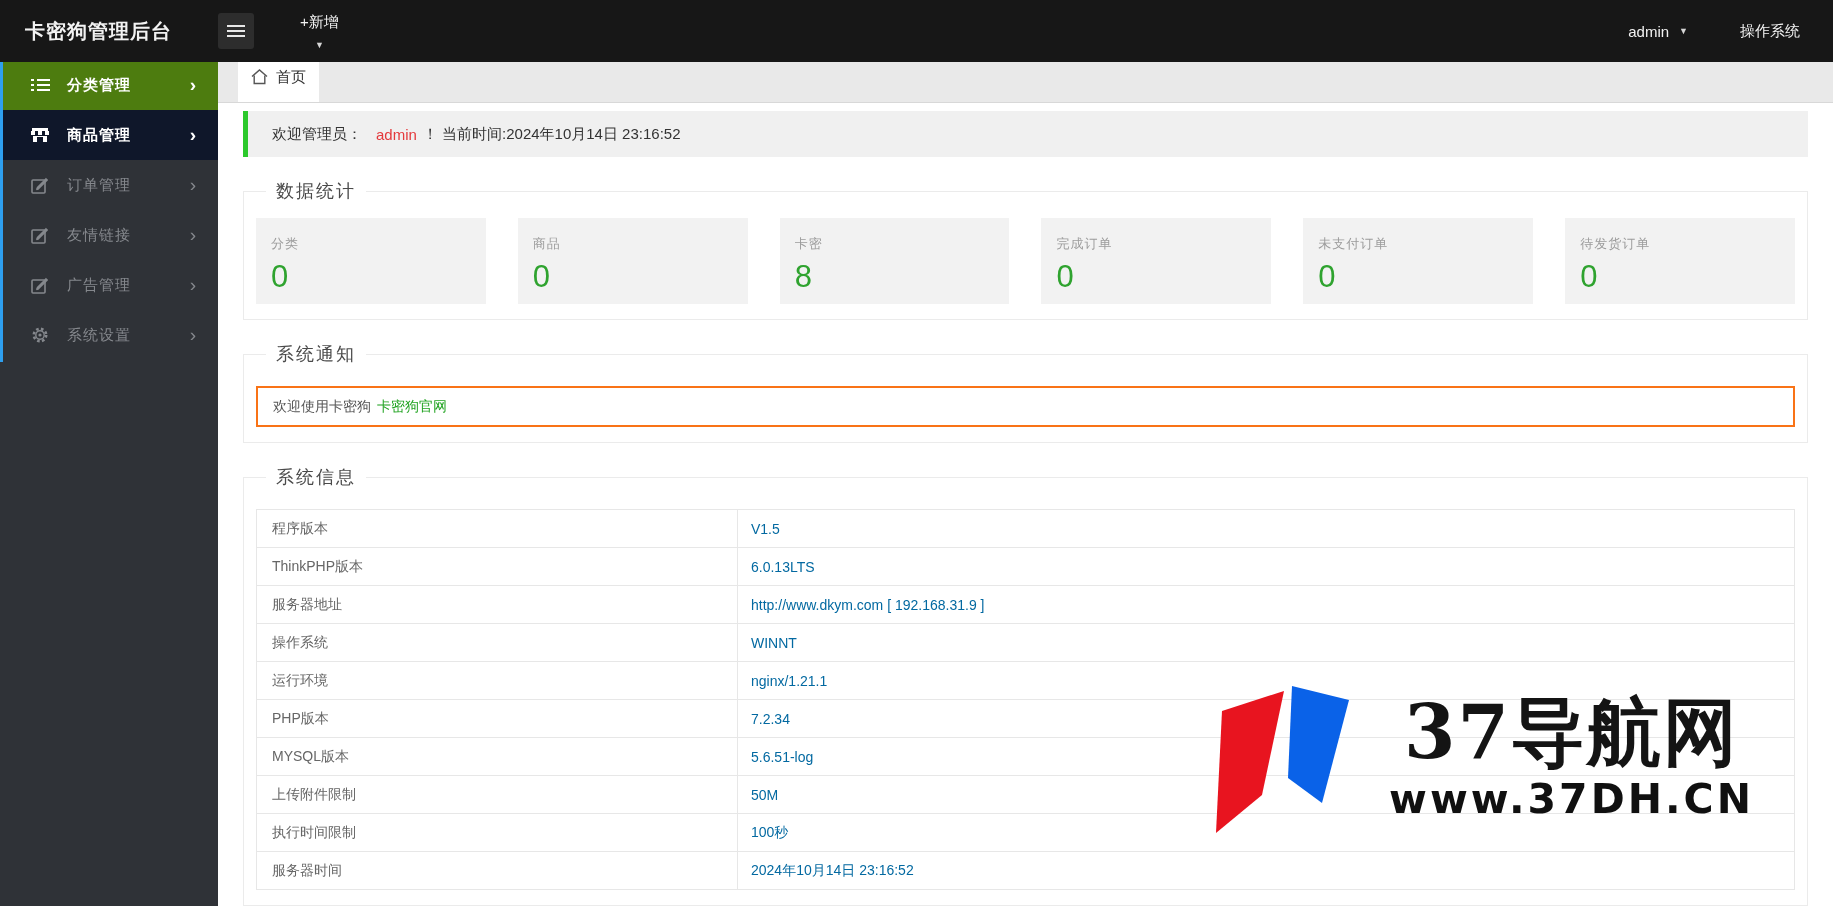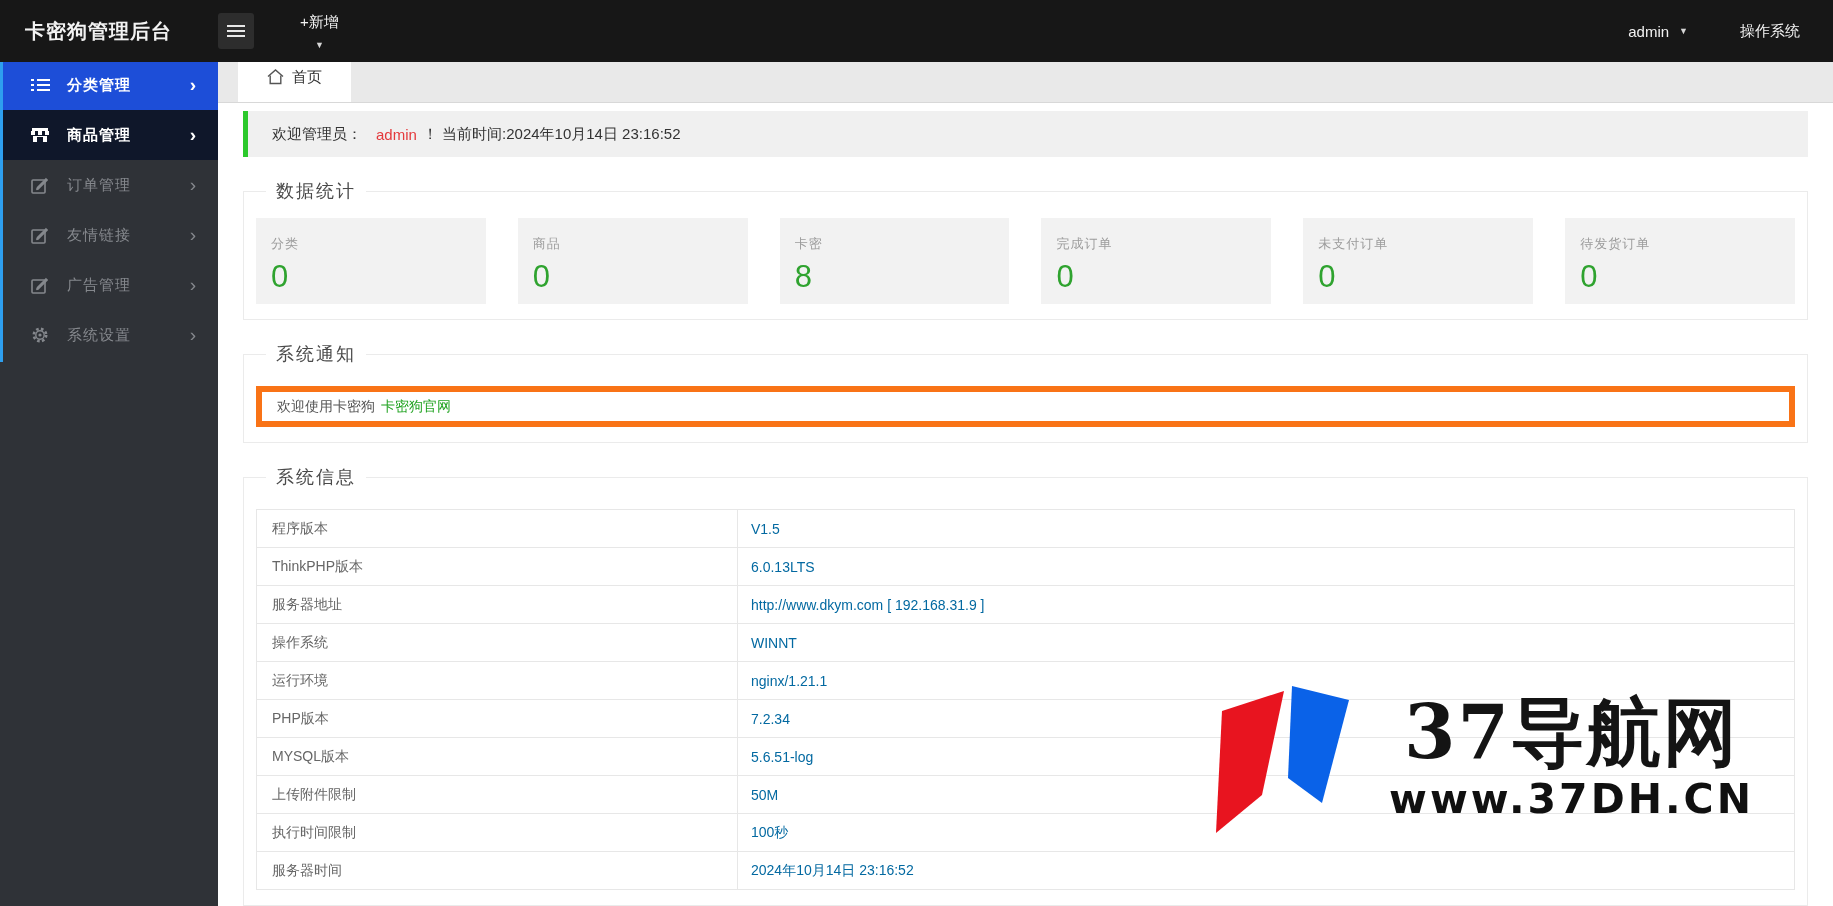--- a/index.html
+++ b/index.html
@@ -21,44 +21,44 @@
 
   
   .sidebar { position:absolute; top:51px; left:0; bottom:0; width:218px; background:#2f3237; z-index:20; }
   .scroll-accent { position:absolute; left:0; top:9px; width:3px; height:302px; background:#2e9fef; }
   .menu { padding-top:9px; }
   .menu-item { height:50px; display:flex; align-items:center; padding:0 22px 0 31px;
                color:#85888d; font-size:15px; cursor:pointer; }
   .menu-item .mi-icon { width:19px; height:18px; margin-right:17px; display:flex; align-items:center; }
   .menu-item .mi-label { flex:1; letter-spacing:1px; }
   .menu-item .chev { font-size:19px; line-height:1; margin-top:-2px; }
-  .menu-item.hovered { background:#1d4ed8; color:#ffffff; font-weight:bold; }
+  .menu-item.hovered { background:#4d7c0f; color:#ffffff; font-weight:bold; }
   .menu-item.active  { background:#0f172a; color:#ffffff; font-weight:bold; }
 
   
   .main { position:absolute; top:51px; left:218px; right:0; bottom:0; background:#fff; }
   .tabbar { height:52px; background:#e9e9e9; border-bottom:1px solid #d8d8d8;
             display:flex; align-items:flex-end; padding-left:20px; }
   .tab { height:50px; background:#fff; display:flex; align-items:center; gap:8px;
-         padding:0 29px; font-size:15px; color:#333; cursor:pointer; }
+         padding:0 13px; font-size:15px; color:#333; cursor:pointer; }
   .content { padding:8px 25px 0 25px; }
 
   .welcome { background:#f0f0f0; border-left:5px solid #2cc92c; height:46px;
              display:flex; align-items:center; padding-left:24px; font-size:15px; color:#333; }
   .welcome .red { color:#e4393c; margin:0 6px 0 14px; }
 
   fieldset { border:1px solid #ebebeb; padding:0 12px 15px 12px; margin-top:22px; }
   legend { font-size:18px; color:#4a4a4a; padding:0 10px; margin-left:10px; letter-spacing:2px; }
 
   .cards { display:flex; gap:32px; margin-top:15px; }
   .card { flex:1; height:86px; background:#f2f2f2; padding:17px 0 0 15px; }
   .card-label { font-size:13px; color:#9c9c9c; letter-spacing:1px; }
   .card-value { font-size:31px; color:#2fa32f; font-weight:300; margin-top:8px; line-height:1; }
 
-  .notice-box { margin-top:20px; border:6px solid #f97316; background:#fff; height:41px;
+  .notice-box { margin-top:20px; border:2px solid #f97316; background:#fff; height:41px;
                 display:flex; align-items:center; padding-left:15px; font-size:14px; color:#555; }
   .green-link { color:#21a321; text-decoration:none; margin-left:6px; cursor:pointer; }
 
   table.sysinfo { width:100%; border-collapse:collapse; margin-top:20px; table-layout:fixed; }
   table.sysinfo td { border:1px solid #e7e7e7; height:38px; font-size:14px; vertical-align:middle; }
   td.k { width:481px; color:#666; padding-left:15px; }
   td.v { color:#0369a1; padding-left:13px; }
 
   
   .watermark { position:absolute; left:1192px; top:676px; width:630px; height:165px;

